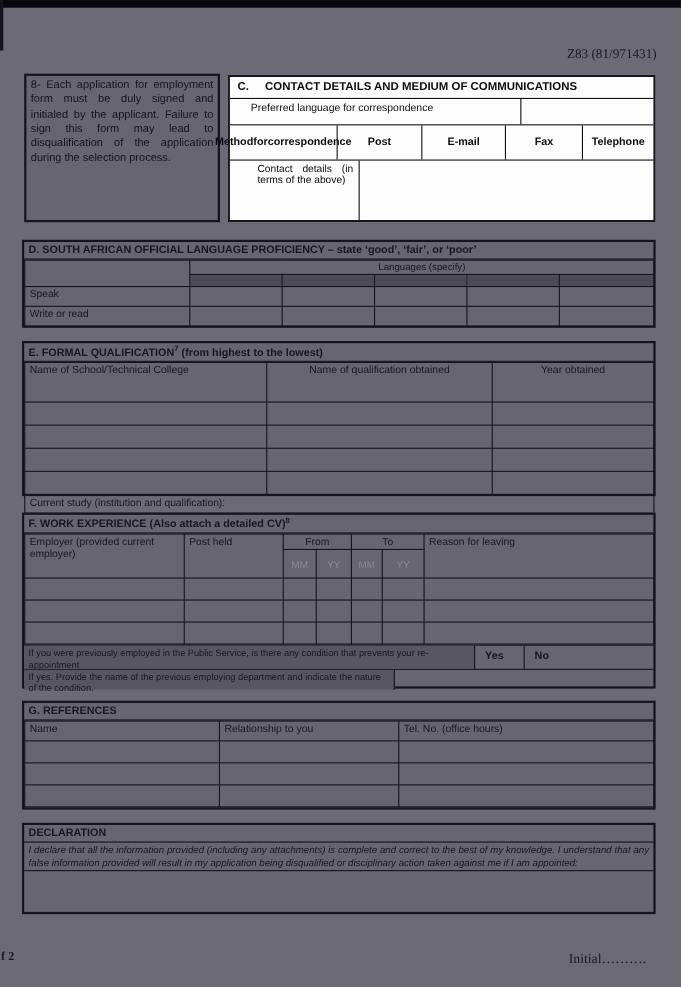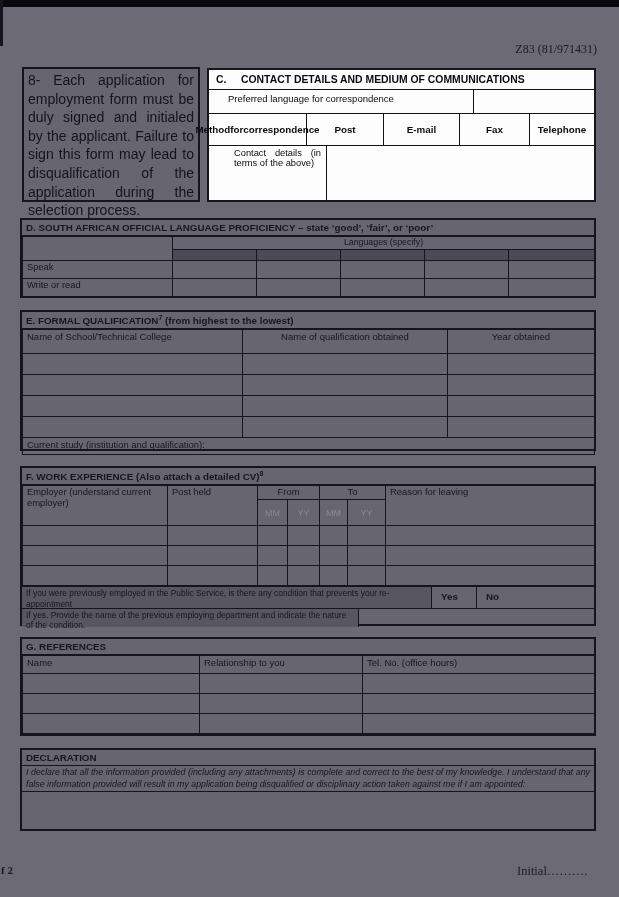--- a/index.html
+++ b/index.html
@@ -8,21 +8,21 @@
   .page{position:relative;width:619px;height:897px;}
   .topbar{position:absolute;left:0;top:0;width:619px;height:7px;background:#08080e;}
   .left-sliver{position:absolute;left:0;top:0;width:3px;height:46px;background:#14141c;}
   .serif{font-family:"Liberation Serif",serif;}
   .form-code{position:absolute;top:42px;right:22px;font-size:12px;color:#1b1b24;}
   .footer-left{position:absolute;left:1px;top:864px;font-size:11px;font-weight:bold;color:#1b1b24;}
   .footer-initial{position:absolute;left:517px;top:864px;font-size:12.5px;color:#1b1b24;}
 
   .note-box{position:absolute;left:22px;top:67px;width:178px;height:135px;
     border:2px solid #15151d;box-sizing:border-box;background:#67656f;
-    padding:2px 4px;font-size:14px;line-height:1.33;text-align:justify;color:#14141c;}
+    padding:2px 4px;font-size:10px;line-height:1.33;text-align:justify;color:#14141c;}
 
   .sec{position:absolute;box-sizing:border-box;border:2px solid #15151d;background:#67656f;}
   .sec-head{font-weight:bold;font-size:9.8px;padding:2px 4px;box-sizing:border-box;
     border-bottom:1.5px solid #15151d;overflow:hidden;}
   table{border-collapse:collapse;table-layout:fixed;width:100%;}
   td{border:1.5px solid #15151d;padding:1px 4px;font-size:9.3px;vertical-align:top;
      overflow:hidden;box-sizing:border-box;}
   .dark{background:#4c4a56;}
   .shade{background:#585660;}
   .ctr{text-align:center;}
@@ -50,21 +50,21 @@
   .c-contact .field{flex:1;}
 
   
   .sec-d{left:20px;top:218px;width:576px;height:80px;}
   .sec-d td{height:18px;}
   .sec-d .r-lang td{height:13px;padding:0 4px;font-size:8.8px;}
   .sec-d .r-dark td{height:11px;padding:0;}
 
   
   .sec-e{left:20px;top:310px;width:576px;height:141px;}
-  .sec-e .hrow td{height:24px;font-size:9.5px;}
+  .sec-e .hrow td{height:36px;font-size:9.5px;}
   .sec-e .drow td{height:21px;}
   .sec-e .crow td{height:17px;font-size:9.4px;}
 
   
   .sec-f{left:20px;top:466px;width:576px;height:160px;}
   .sec-f .h1 td{height:14px;padding:0 4px;font-size:9.4px;}
   .sec-f .h2 td{height:26px;}
   .sec-f .drow td{height:20px;}
   .f-q1{display:flex;height:22px;box-sizing:border-box;border-top:1.5px solid #15151d;}
   .f-q1 .q{width:410px;box-sizing:border-box;border-right:1.5px solid #15151d;
@@ -229,21 +229,21 @@
           <col style="width:145px">
           <col style="width:90px">
           <col style="width:30px">
           <col style="width:32px">
           <col style="width:28px">
           <col style="width:38px">
           <col style="width:209px">
         </colgroup>
       <tbody>
           <tr class="h1">
-        <td rowspan="2">Employer (understand current employer)</td>
+        <td rowspan="2">Employer (provided current employer)</td>
         <td rowspan="2">Post held</td>
         <td colspan="2" class="ctr">From</td>
         <td colspan="2" class="ctr">To</td>
         <td rowspan="2">Reason for leaving</td>
       </tr>
       <tr class="h2">
         <td class="ctr vmid faint">MM</td>
         <td class="ctr vmid faint">YY</td>
         <td class="ctr vmid faint">MM</td>
         <td class="ctr vmid faint">YY</td>

